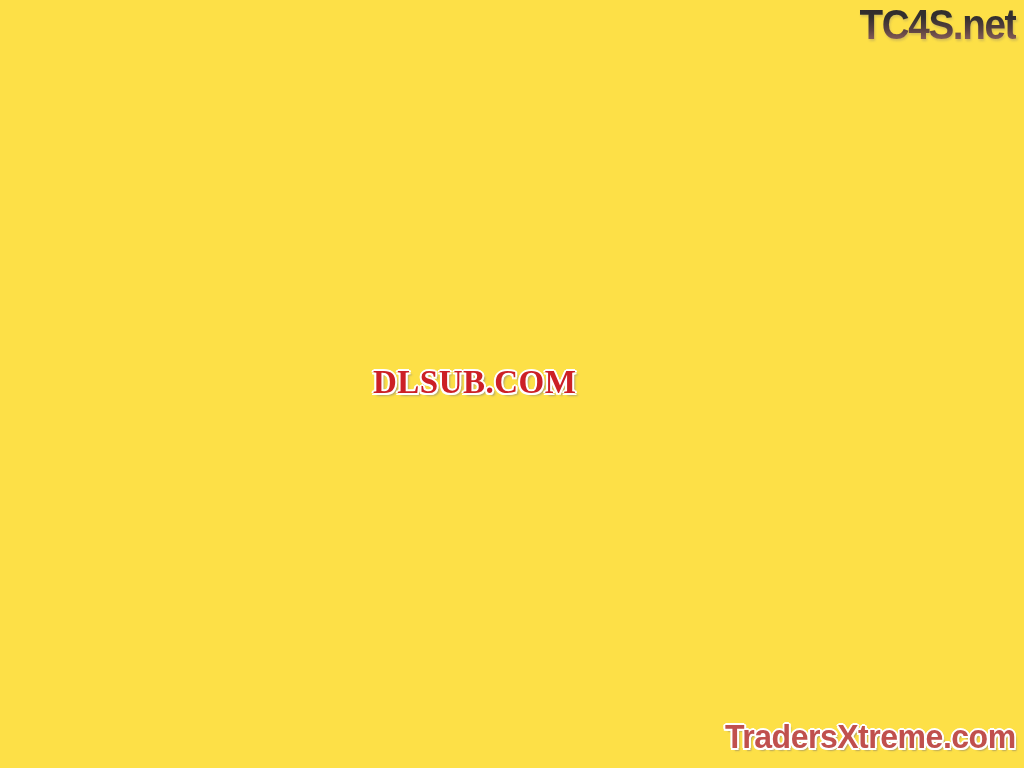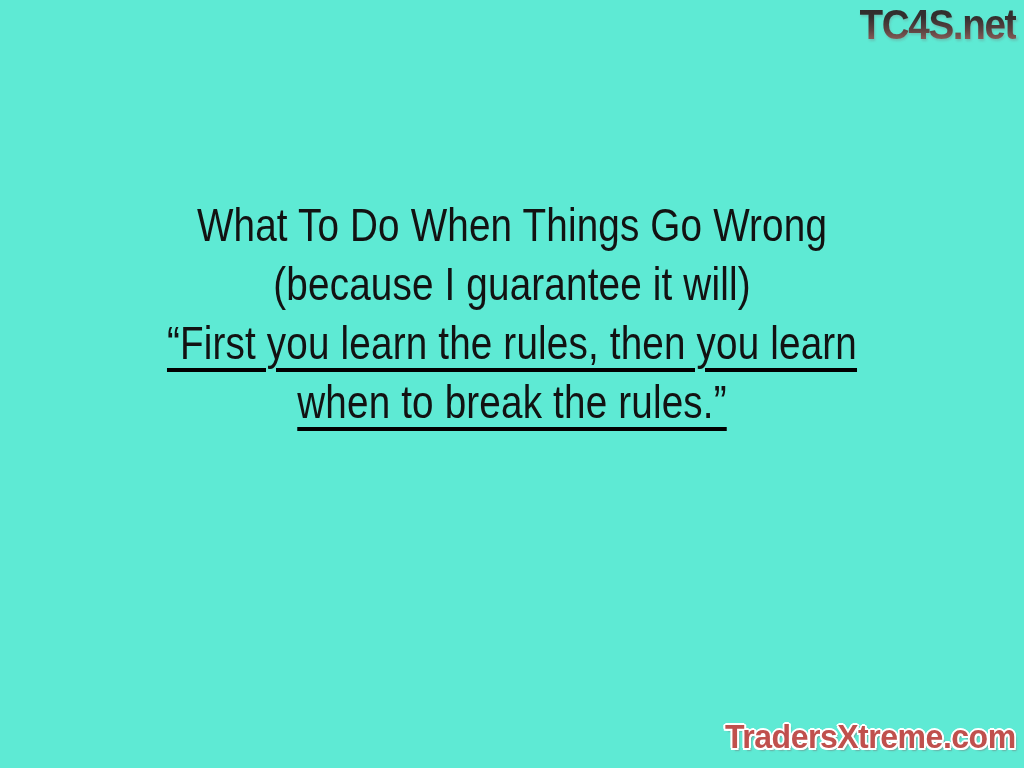--- a/index.html
+++ b/index.html
@@ -5,21 +5,21 @@
 <style>
   html, body {
     margin: 0;
     padding: 0;
     background: #ffffff;
   }
   #slide {
     position: relative;
     width: 1024px;
     height: 768px;
-    background: #5eead4;
+    background: #fde047;
     overflow: hidden;
     font-family: "Liberation Sans", "DejaVu Sans", sans-serif;
   }
 
   
   #tc4s-logo {
     position: absolute;
     top: 2px;
     right: 8px;
     font-family: "Liberation Sans", "DejaVu Sans", sans-serif;
@@ -175,24 +175,21 @@
   }
 </style>
 </head>
 <body>
 
 <div id="slide">
 
   <div id="tc4s-logo-shadow" aria-hidden="true">TC4S.net</div>
   <div id="tc4s-logo">TC4S.net</div>
 
-  <div id="main-text">
-    <div class="line">What To Do When Things Go Wrong</div>
-    <div class="line">(because I guarantee it will)</div>
-    <div class="line underlined">“First you learn the rules, then you learn</div>
-    <div class="line underlined">when to break the rules.”</div>
+
+  <div id="dlsub-watermark">
+    <div id="dlsub-text">DLSUB.COM</div>
   </div>
-
 
 
   <div id="traders-logo">TradersXtreme.com</div>
 
 </div>
 
 </body></html>

